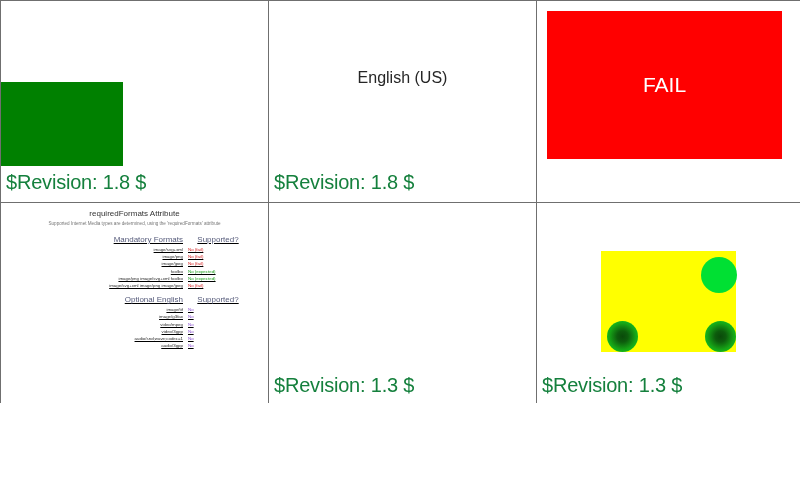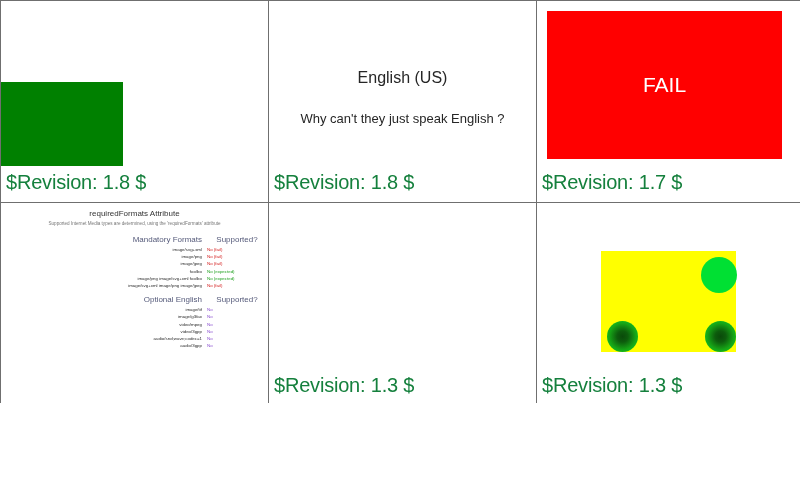--- a/index.html
+++ b/index.html
@@ -81,21 +81,21 @@
     text-align:center;
     font-size:8px;font-weight:normal;color:#333333;
   }
   .rf-sub{
     position:absolute;left:0;right:0;top:18px;
     text-align:center;
     font-size:4.6px;color:#777777;
   }
   .rf-table{
     position:absolute;
-    left:0;right:1px;top:32px;
+    left:0;right:20px;top:32px;text-decoration:underline;
   }
   .rf-head{
     display:flex;justify-content:flex-end;
     font-size:8px;color:#555a7a;
     margin-bottom:2px;
   }
   .rf-head .h-fmt{width:95px;text-align:right;}
   .rf-head .h-sup{width:60px;text-align:center;padding-left:5px;}
   .rf-row{
     display:flex;justify-content:flex-end;
@@ -144,31 +144,29 @@
   <div class="cell">
     <div class="canvas">
       <div class="green-rect"></div>
     </div>
     <div class="revision">$Revision: 1.8 $</div>
   </div>
 
   <div class="cell">
     <div class="canvas">
       <div class="lang-label">English (US)</div>
-      <div class="lang-question">Why can't they just speak English ?</div>
     </div>
     <div class="revision">$Revision: 1.8 $</div>
   </div>
 
   <div class="cell">
     <div class="canvas">
       <div class="fail-rect"></div>
       <div class="fail-text">FAIL</div>
     </div>
-    <div class="revision">$Revision: 1.7 $</div>
   </div>
 
   <div class="cell">
     <div class="canvas">
       <div class="rf-title">requiredFormats Attribute</div>
       <div class="rf-sub">Supported Internet Media types are determined, using the 'requiredFormats' attribute</div>
 
       <div class="rf-table">
 
         <div class="rf-head">

